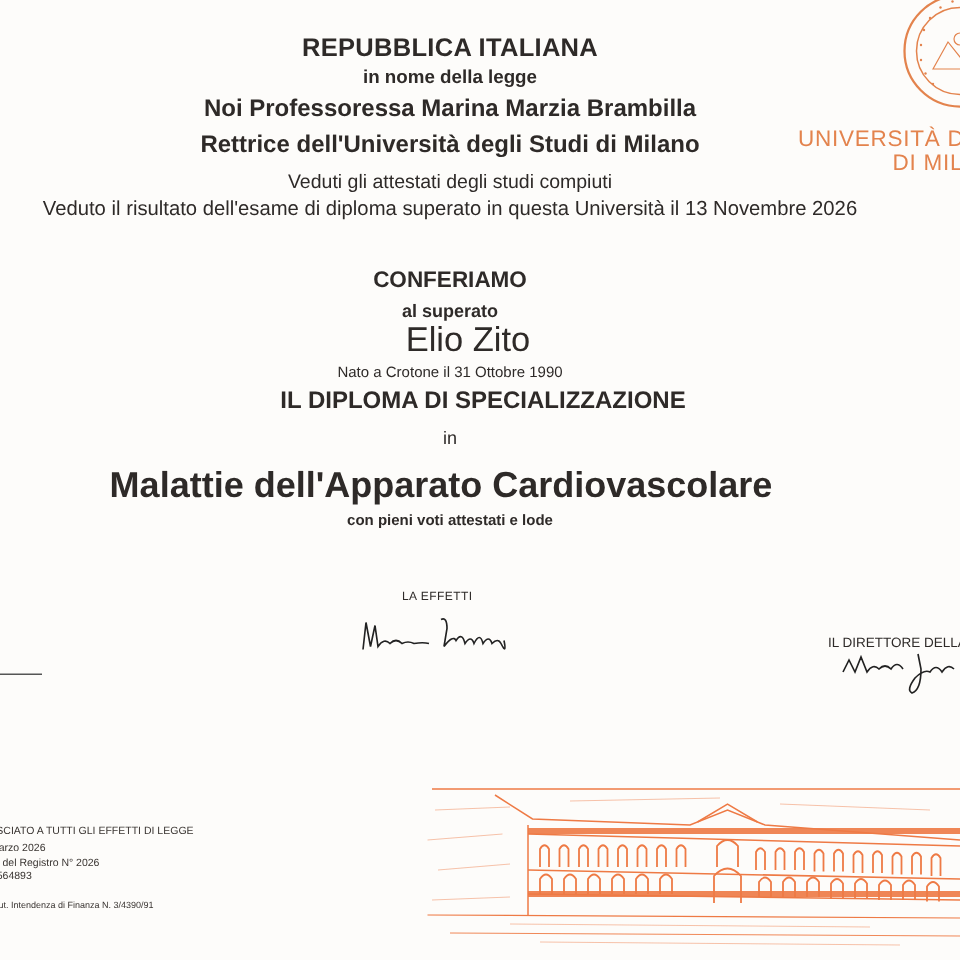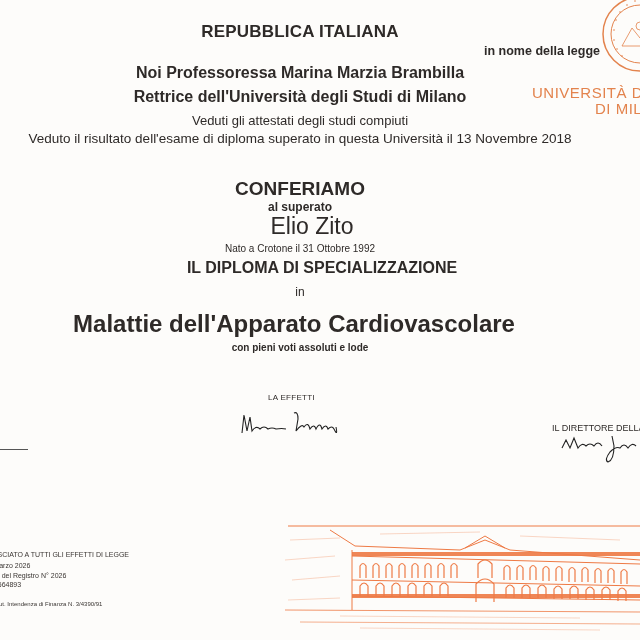--- a/index.html
+++ b/index.html
@@ -8,27 +8,27 @@
       background: #fdfcfa;
       font-family: "DejaVu Serif", "Liberation Serif", serif;
       color: #2e2a28;
     }
     .abs { position: absolute; }
     .center { position: absolute; left: 0; width: 600px; text-align: center; white-space: nowrap; }
     .b { font-weight: bold; }
     .serif { font-family: Liberation Sans, sans-serif; }
 
     #t1 { top: 22px; font-size: 17px; letter-spacing: 0.2px; }
-    #t2 { top: 44px; font-size: 12.5px; text-align: right; }
+    #t2 { top: 44px; font-size: 12.5px; }
     #t3 { top: 64px; font-size: 16px; }
     #t4 { top: 88px; font-size: 16px; }
     #t5 { top: 113px; font-size: 13px; }
     #t6 { top: 131px; font-size: 13.5px; }
 
-    #c1 { top: 178px; font-size: 19px; }
+    #c1 { top: 178px; font-size: 15px; }
     #c2 { top: 200px; font-size: 12px; }
     #c3 { top: 213px; font-size: 23px; padding-left: 12px; }
     #c4 { top: 243px; font-size: 10px; }
     #c5 { top: 259px; font-size: 16px; padding-left: 22px; }
     #c6 { top: 285px; font-size: 12px; }
     #c7 { top: 310px; font-size: 24px; left: -6px; }
     #c8 { top: 342px; font-size: 10px; }
 
     .uni-logo { position: absolute; color: #e3834d; }
     #uni-name { top: 84px; left: 532px; font-size: 15px; white-space: nowrap; letter-spacing: 0.5px; }
@@ -54,21 +54,21 @@
 </head>
 <body>
 
 <div>
 
   <div class="center b serif" id="t1">REPUBBLICA ITALIANA</div>
   <div class="center b serif" id="t2">in nome della legge</div>
   <div class="center b serif" id="t3">Noi Professoressa Marina Marzia Brambilla</div>
   <div class="center b serif" id="t4">Rettrice dell'Università degli Studi di Milano</div>
   <div class="center serif" id="t5">Veduti gli attestati degli studi compiuti</div>
-  <div class="center serif" id="t6">Veduto il risultato dell'esame di diploma superato in questa Università il 13 Novembre 2018</div>
+  <div class="center serif" id="t6">Veduto il risultato dell'esame di diploma superato in questa Università il 13 Novembre 2026</div>
 
   <svg class="uni-logo" id="seal" viewBox="0 0 80 80">
     <circle cx="40" cy="40" r="37" fill="none" stroke="#e3834d" stroke-width="1.5"></circle>
     <circle cx="40" cy="40" r="29" fill="none" stroke="#e3834d" stroke-width="1"></circle>
     <path d="M22 52 L32 34 L40 44 L48 28 L58 52 Z" fill="none" stroke="#e3834d" stroke-width="0.8"></path>
     <circle cx="40" cy="32" r="4" fill="none" stroke="#e3834d" stroke-width="0.8"></circle>
     <g fill="#e3834d">
       <circle cx="14" cy="36" r="0.8"></circle>
         <circle cx="16" cy="26" r="0.8"></circle>
         <circle cx="20" cy="18" r="0.8"></circle>
@@ -78,25 +78,25 @@
       <circle cx="17" cy="55" r="0.8"></circle>
         <circle cx="22" cy="62" r="0.8"></circle>
     </g>
   </svg>
   <div class="uni-logo serif" id="uni-name">UNIVERSITÀ DEGLI STUDI</div>
   <div class="uni-logo serif" id="uni-sub">DI MILANO</div>
 
   <div class="center b serif" id="c1">CONFERIAMO</div>
   <div class="center b serif" id="c2">al superato</div>
   <div class="center serif" id="c3">Elio Zito</div>
-  <div class="center serif" id="c4">Nato a Crotone il 31 Ottobre 1992</div>
+  <div class="center serif" id="c4">Nato a Crotone il 31 Ottobre 1990</div>
   <div class="center b serif" id="c5">IL DIPLOMA DI SPECIALIZZAZIONE</div>
   <div class="center serif" id="c6">in</div>
   <div class="center b serif" id="c7">Malattie dell'Apparato Cardiovascolare</div>
-  <div class="center b serif" id="c8">con pieni voti assoluti e lode</div>
+  <div class="center b serif" id="c8">con pieni voti attestati e lode</div>
 
   <div class="abs serif" id="rettrice-label">LA EFFETTI</div>
   <svg class="abs" id="rettrice-sig" width="110" height="32" viewBox="0 0 110 32">
     <path d="M4 26 L6 8 L9 24 L12 10 L14 24 Q18 18 22 22 Q26 18 30 22 Q34 20 38 22 Q44 21 48 22" fill="none" stroke="#222" stroke-width="1.1"></path>
     <path d="M56 6 Q60 4 60 12 L58 24 Q64 16 66 20 Q70 14 72 22 Q76 16 78 22 Q82 14 84 22 Q88 16 90 22 Q94 18 96 22 Q100 30 98 20" fill="none" stroke="#222" stroke-width="1.1"></path>
   </svg>
 
   <div class="abs serif" id="dg-label"></div>
   <div class="abs" id="dg-line"></div>
 

